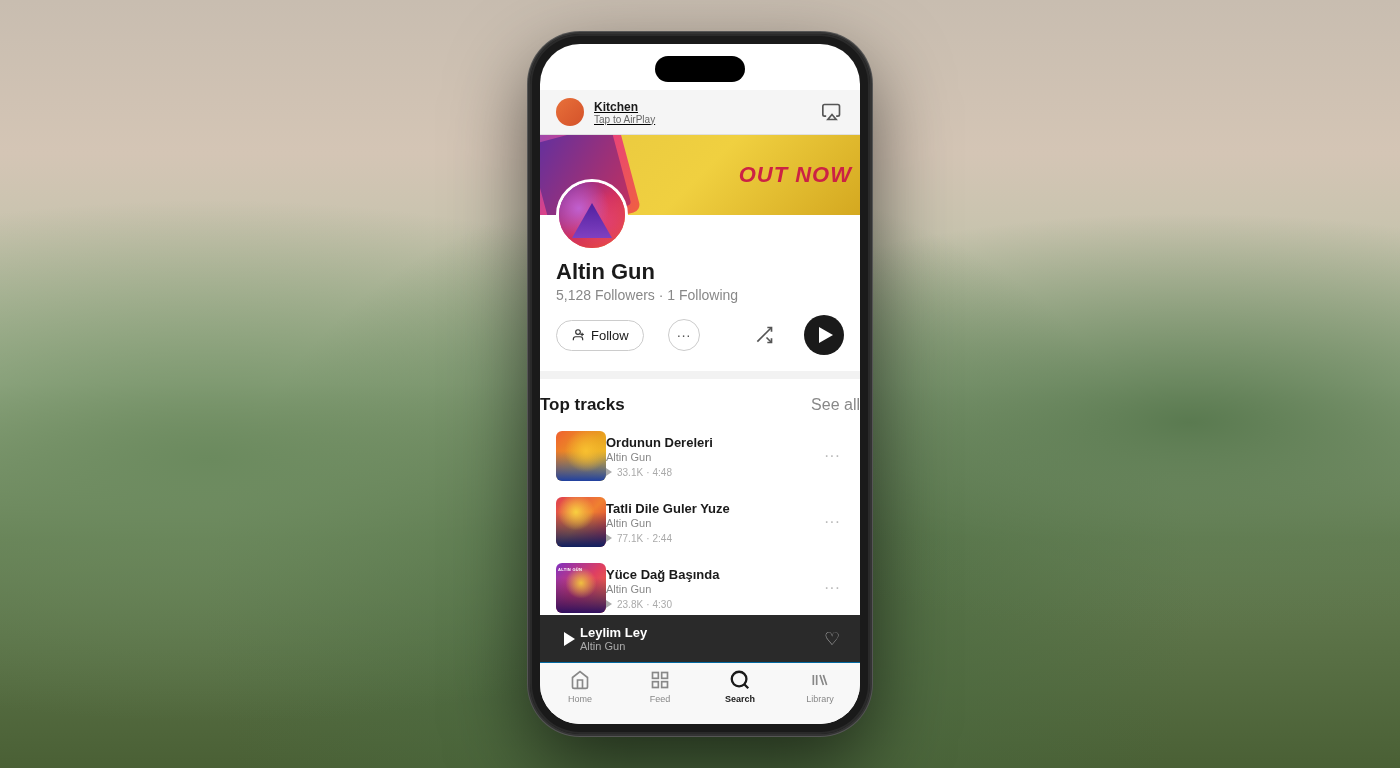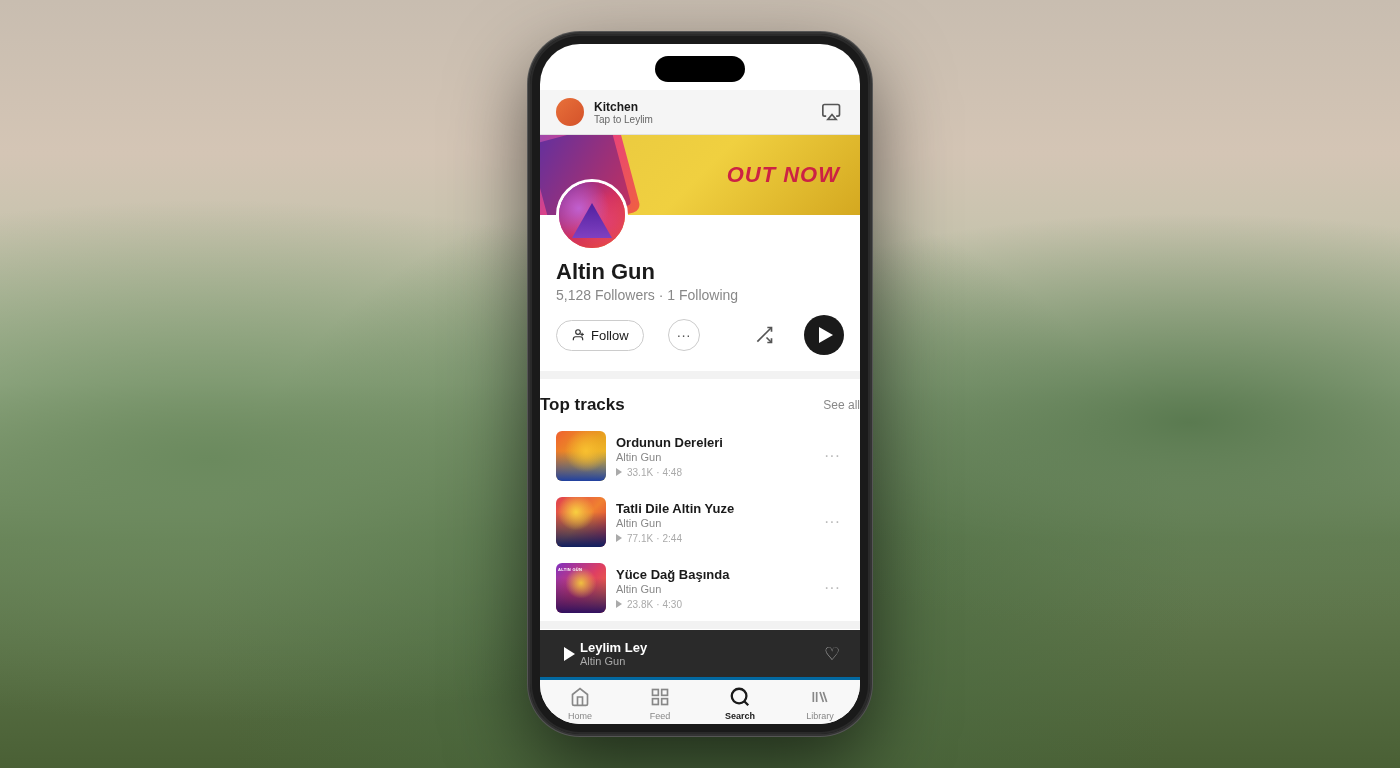--- a/index.html
+++ b/index.html
@@ -84,20 +84,21 @@
     
     .airplay-bar {
       background: #f5f5f5;
       padding: 8px 16px;
       display: flex;
       align-items: center;
       justify-content: space-between;
       border-bottom: 1px solid #e0e0e0;
       margin-top: 46px;
       flex-shrink: 0;
+      text-decoration: underline;
     }
 
     .airplay-left {
       display: flex;
       align-items: center;
       gap: 10px;
     }
 
     .airplay-dot {
       width: 28px;
@@ -144,21 +145,21 @@
     .hero-banner {
       height: 80px;
       background: linear-gradient(135deg, #e8c840, #f0d040, #d4a820);
       position: relative;
       overflow: hidden;
       flex-shrink: 0;
     }
 
     .hero-banner-text {
       position: absolute;
-      right: 20px;
+      right: 8px;
       top: 50%;
       transform: translateY(-50%);
       font-size: 22px;
       font-weight: 900;
       color: #cc2244;
       font-style: italic;
       letter-spacing: 1px;
     }
 
     .hero-banner-art {
@@ -313,34 +314,33 @@
       background: #fff;
     }
 
     .section-title {
       font-size: 17px;
       font-weight: 700;
       color: #1a1a1a;
     }
 
     .see-all-btn {
-      font-size: 12px;
+      font-size: 16px;
       color: #888;
       background: none;
       border: none;
       cursor: pointer;
     }
 
     
     .track-item {
       display: flex;
       align-items: center;
       padding: 8px 16px;
       background: #fff;
-      gap: 10px;
     }
 
     .track-thumb {
       width: 50px;
       height: 50px;
       border-radius: 6px;
       flex-shrink: 0;
       position: relative;
       overflow: hidden;
     }
@@ -502,23 +502,23 @@
       align-items: center;
       justify-content: center;
       cursor: pointer;
       color: #aaa;
       font-size: 18px;
     }
 
     
     .tab-bar {
       background: #f8f8f8;
-      border-top: 3px solid #0369a1;
-      display: flex;
-      padding: 6px 0 3px;
+      border-top: 1px solid #0369a1;
+      display: flex;
+      padding: 6px 0 20px;
       flex-shrink: 0;
     }
 
     .tab-item {
       flex: 1;
       display: flex;
       flex-direction: column;
       align-items: center;
       gap: 3px;
       cursor: pointer;
@@ -556,21 +556,21 @@
   <div class="phone-frame">
     <div class="phone-screen">
 
       <div class="dynamic-island"></div>
 
       <div class="airplay-bar">
         <div class="airplay-left">
           <div class="airplay-dot"></div>
           <div class="airplay-text-group">
             <span class="airplay-title">Kitchen</span>
-            <span class="airplay-subtitle">Tap to Leylim</span>
+            <span class="airplay-subtitle">Tap to AirPlay</span>
           </div>
         </div>
         <div class="airplay-icon">
           <svg width="20" height="20" viewBox="0 0 24 24" fill="none" stroke="#555" stroke-width="2">
             <path d="M5 17H3a2 2 0 0 1-2-2V5a2 2 0 0 1 2-2h16a2 2 0 0 1 2 2v10a2 2 0 0 1-2 2h-2"></path>
             <polygon points="12 15 17 21 7 21 12 15"></polygon>
           </svg>
         </div>
       </div>
 
@@ -635,21 +635,21 @@
                 <span>·</span>
                 <span>4:48</span>
               </div>
             </div>
             <div class="track-more">···</div>
           </div>
 
           <div class="track-item">
             <div class="track-thumb track-thumb-2"></div>
             <div class="track-info">
-              <div class="track-name">Tatli Dile Altin Yuze</div>
+              <div class="track-name">Tatli Dile Guler Yuze</div>
               <div class="track-artist">Altin Gun</div>
               <div class="track-meta">
                 <span class="play-small"></span>
                 <span>77.1K</span>
                 <span>·</span>
                 <span>2:44</span>
               </div>
             </div>
             <div class="track-more">···</div>
           </div>

